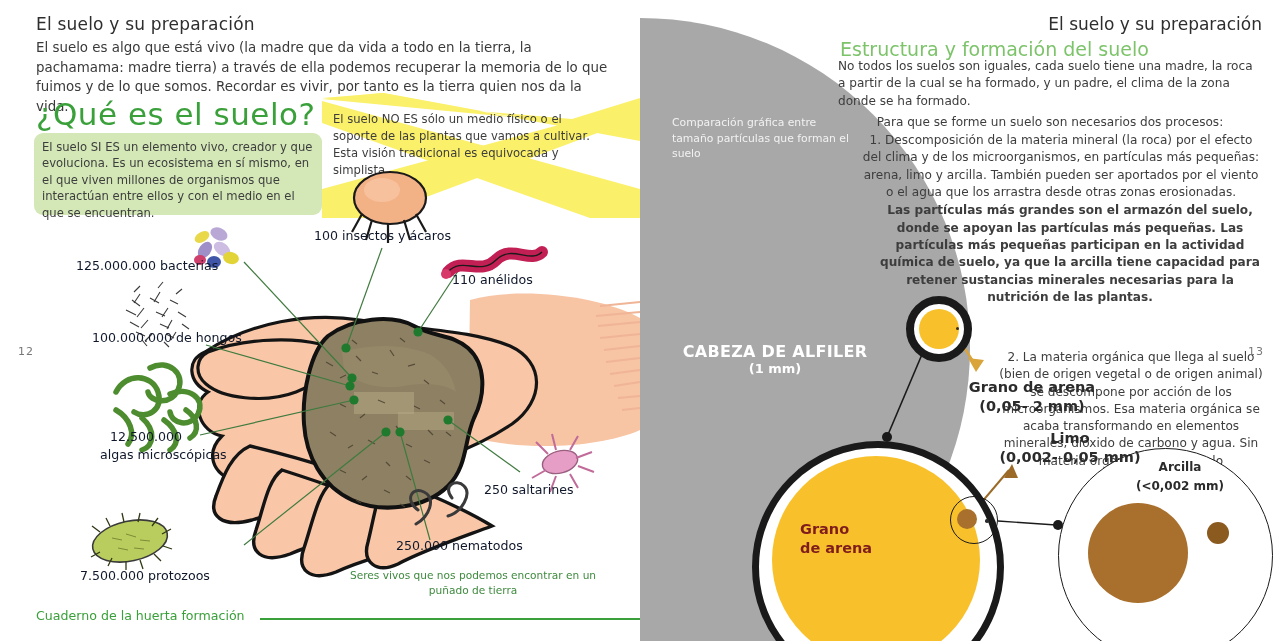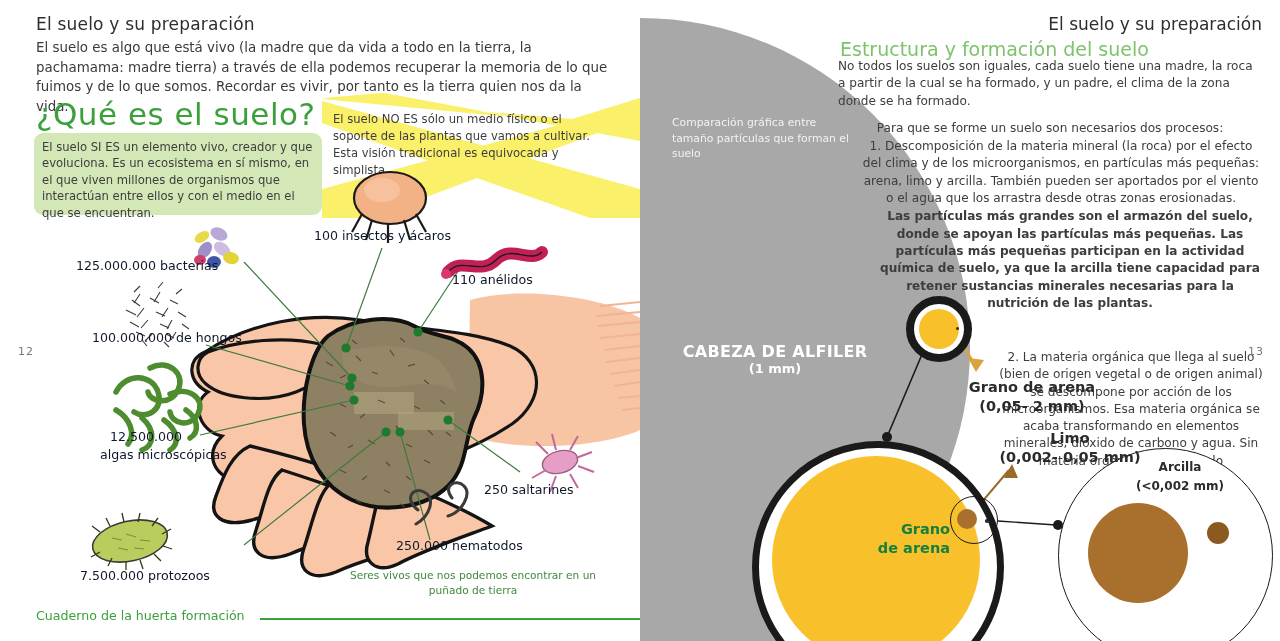--- a/index.html
+++ b/index.html
@@ -54,22 +54,22 @@
   
   #pin-ring{position:absolute;left:266px;top:296px;width:66px;height:66px;border-radius:50%;
      border:8px solid #1a1a1a;box-sizing:border-box;background:#ffffff;}
   #pin-fill{position:absolute;left:279px;top:309px;width:40px;height:40px;border-radius:50%;background:#f8c12c;}
   #pin-dot{position:absolute;left:316px;top:327px;width:3px;height:3px;border-radius:50%;background:#3b2d10;}
 
   
   #sand-ring{position:absolute;left:112px;top:441px;width:252px;height:252px;border-radius:50%;
      border:7px solid #1a1a1a;box-sizing:border-box;background:#ffffff;}
   #sand-fill{position:absolute;left:132px;top:456px;width:208px;height:208px;border-radius:50%;background:#f8c12c;}
-  #sand-label{position:absolute;left:160px;top:520px;width:150px;text-align:right;font-size:14.5px;
-     font-weight:bold;color:#15803d;line-height:19px;}
+  #sand-label{position:absolute;left:160px;top:520px;width:150px;text-align:left;font-size:14.5px;
+     font-weight:bold;color:#7f1d1d;line-height:19px;}
 
   
   #limo-ring{position:absolute;left:310px;top:496px;width:48px;height:48px;border-radius:50%;
      border:1.6px solid #1a1a1a;box-sizing:border-box;background:transparent;}
   #limo-fill{position:absolute;left:317px;top:509px;width:20px;height:20px;border-radius:50%;background:#a8702c;}
   #limo-dot{position:absolute;left:345px;top:519px;width:3.5px;height:3.5px;border-radius:50%;background:#2b2b2b;}
 
   
   #clay-ring{position:absolute;left:418px;top:448px;width:215px;height:215px;border-radius:50%;
      border:1.6px solid #1a1a1a;box-sizing:border-box;background:#ffffff;}
@@ -247,21 +247,21 @@
     <div id="cabeza">
       <div class="c1">CABEZA DE ALFILER</div>
       <div class="c2">(1 mm)</div>
     </div>
 
     <div id="right-title" class="hw">El suelo y su preparación</div>
     <div id="estructura">Estructura y formación del suelo</div>
 
     <div id="right-body" class="hw">
       <p style="text-align:left;">No todos los suelos son iguales, cada suelo tiene una madre, la roca a partir de la cual se ha formado, y un padre, el clima de la zona donde se ha formado.</p>
-      <p class="c" style="margin-top:10px;">Para que se forme un suelo son necesarios dos procesos:</p>
+      <p class="c" style="margin-top:4px;">Para que se forme un suelo son necesarios dos procesos:</p>
       <p class="c" style="margin-top:1px;padding-left:22px;">1. Descomposición de la materia mineral (la roca) por el efecto del clima y de los microorganismos, en partículas más pequeñas: arena, limo y arcilla. También pueden ser aportados por el viento o el agua que los arrastra desde otras zonas erosionadas.</p>
       <p class="c" style="margin-top:1px;padding-left:40px;font-weight:bold;">Las partículas más grandes son el armazón del suelo, donde se apoyan las partículas más pequeñas. Las partículas más pequeñas participan en la actividad química de suelo, ya que la arcilla tiene capacidad para retener sustancias minerales necesarias para la nutrición de las plantas.</p>
     </div>
 
     <div id="para2" class="hw">2. La materia orgánica que llega al suelo (bien de origen vegetal o de origen animal) se descompone por acción de los microorganismos. Esa materia orgánica se acaba transformando en elementos minerales, dióxido de carbono y agua. Sin materia orgánica no hay suelo</div>
 
     <svg class="over">
 
       <line x1="283" y1="352" x2="247" y2="437" stroke="#1a1a1a" stroke-width="1.6"></line>
       <circle cx="247" cy="437" r="5" fill="#1a1a1a"></circle>

